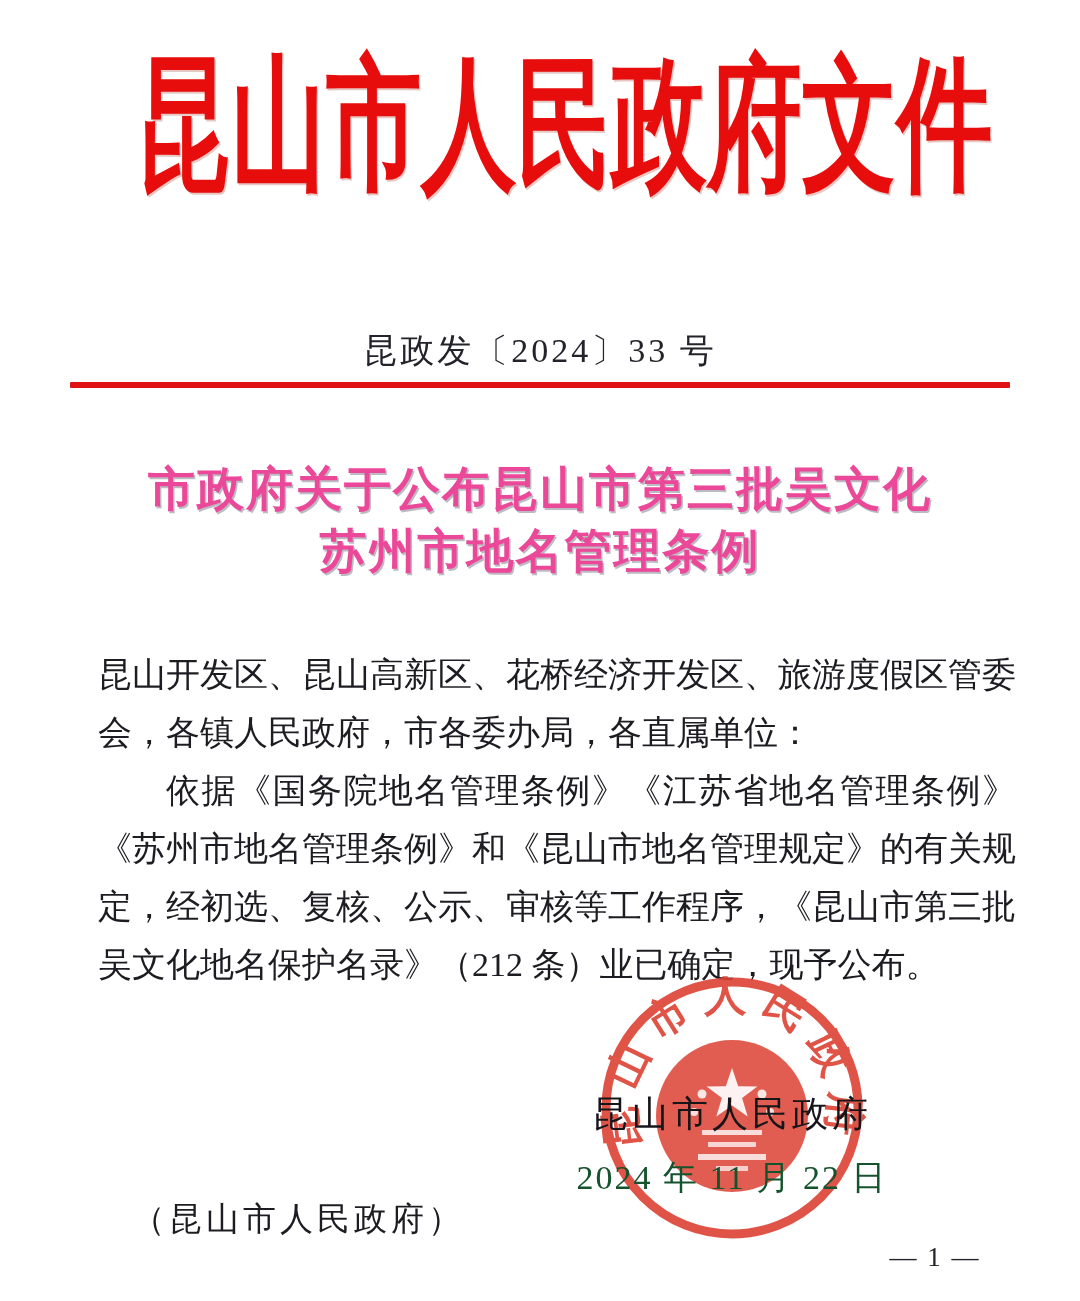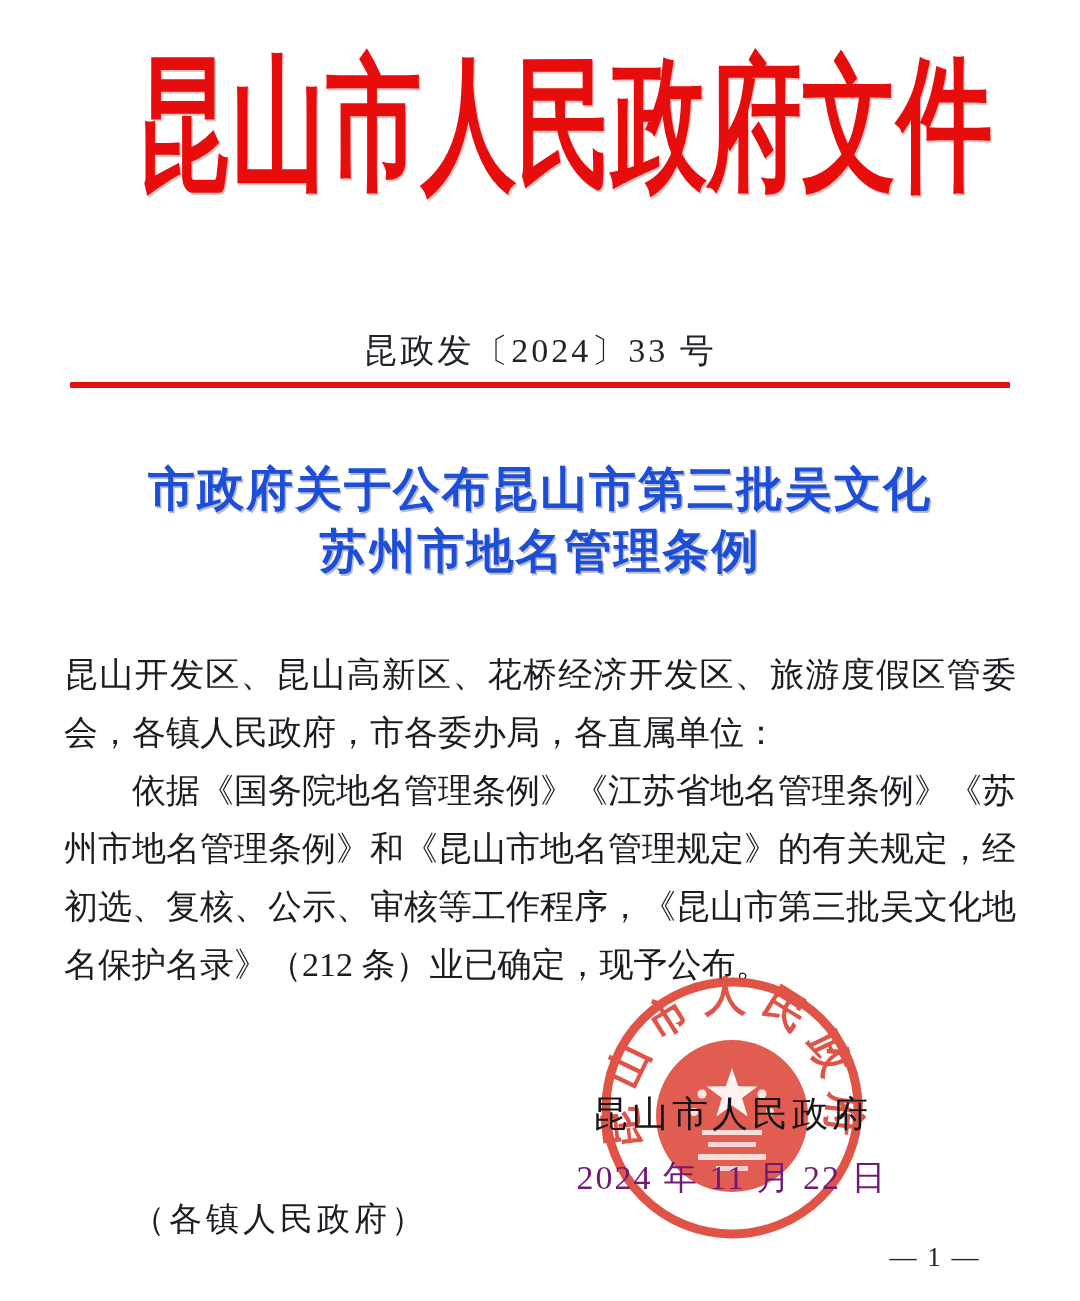--- a/index.html
+++ b/index.html
@@ -63,37 +63,37 @@
   }
   
   .doc-title {
     position: absolute;
     top: 458px;
     left: 0;
     width: 1080px;
     text-align: center;
     font-size: 47px;
     font-weight: bold;
-    color: #1d4ed8;
+    color: #ec4899;
     line-height: 62px;
     letter-spacing: 2px;
     text-shadow: 1.5px 1.5px 0 rgba(60,60,80,0.35);
   }
   
   .body-text {
     position: absolute;
     top: 646px;
     left: 64px;
     width: 952px;
     font-size: 34px;
     line-height: 58px;
     color: #1c1c22;
     text-align: justify;
   }
-  .body-text p { text-align: justify; }
+  .body-text p { text-align: justify; margin-left: 34px; }
   .body-text p.indent { text-indent: 2em; }
   
   .seal {
     position: absolute;
     left: 596px;
     top: 972px;
     width: 272px;
     height: 272px;
     opacity: 0.9;
     z-index: 1;
@@ -116,21 +116,21 @@
     letter-spacing: 4px;
     z-index: 2;
   }
   .date-line {
     position: absolute;
     top: 1155px;
     left: 517px;
     width: 430px;
     text-align: center;
     font-size: 34px;
-    color: #701a75;
+    color: #14532d;
     letter-spacing: 2px;
     z-index: 2;
   }
   
   .public-note {
     position: absolute;
     top: 1197px;
     left: 132px;
     font-size: 33px;
     color: #1c1c22;
@@ -197,16 +197,16 @@
         <rect x="112" y="170" width="48" height="5" fill="#ffffff" opacity="0.75"></rect>
         <rect x="102" y="182" width="68" height="6" fill="#ffffff" opacity="0.8"></rect>
         <rect x="120" y="194" width="32" height="5" fill="#ffffff" opacity="0.7"></rect>
       </g>
     </svg>
   </div>
 
   <div class="signer-line">昆山市人民政府</div>
   <div class="date-line">2024 年 11 月 22 日</div>
 
-  <div class="public-note">（各镇人民政府）</div>
+  <div class="public-note">（昆山市人民政府）</div>
   <div class="page-number">— 1 —</div>
 
 </div>
 
 </body></html>

